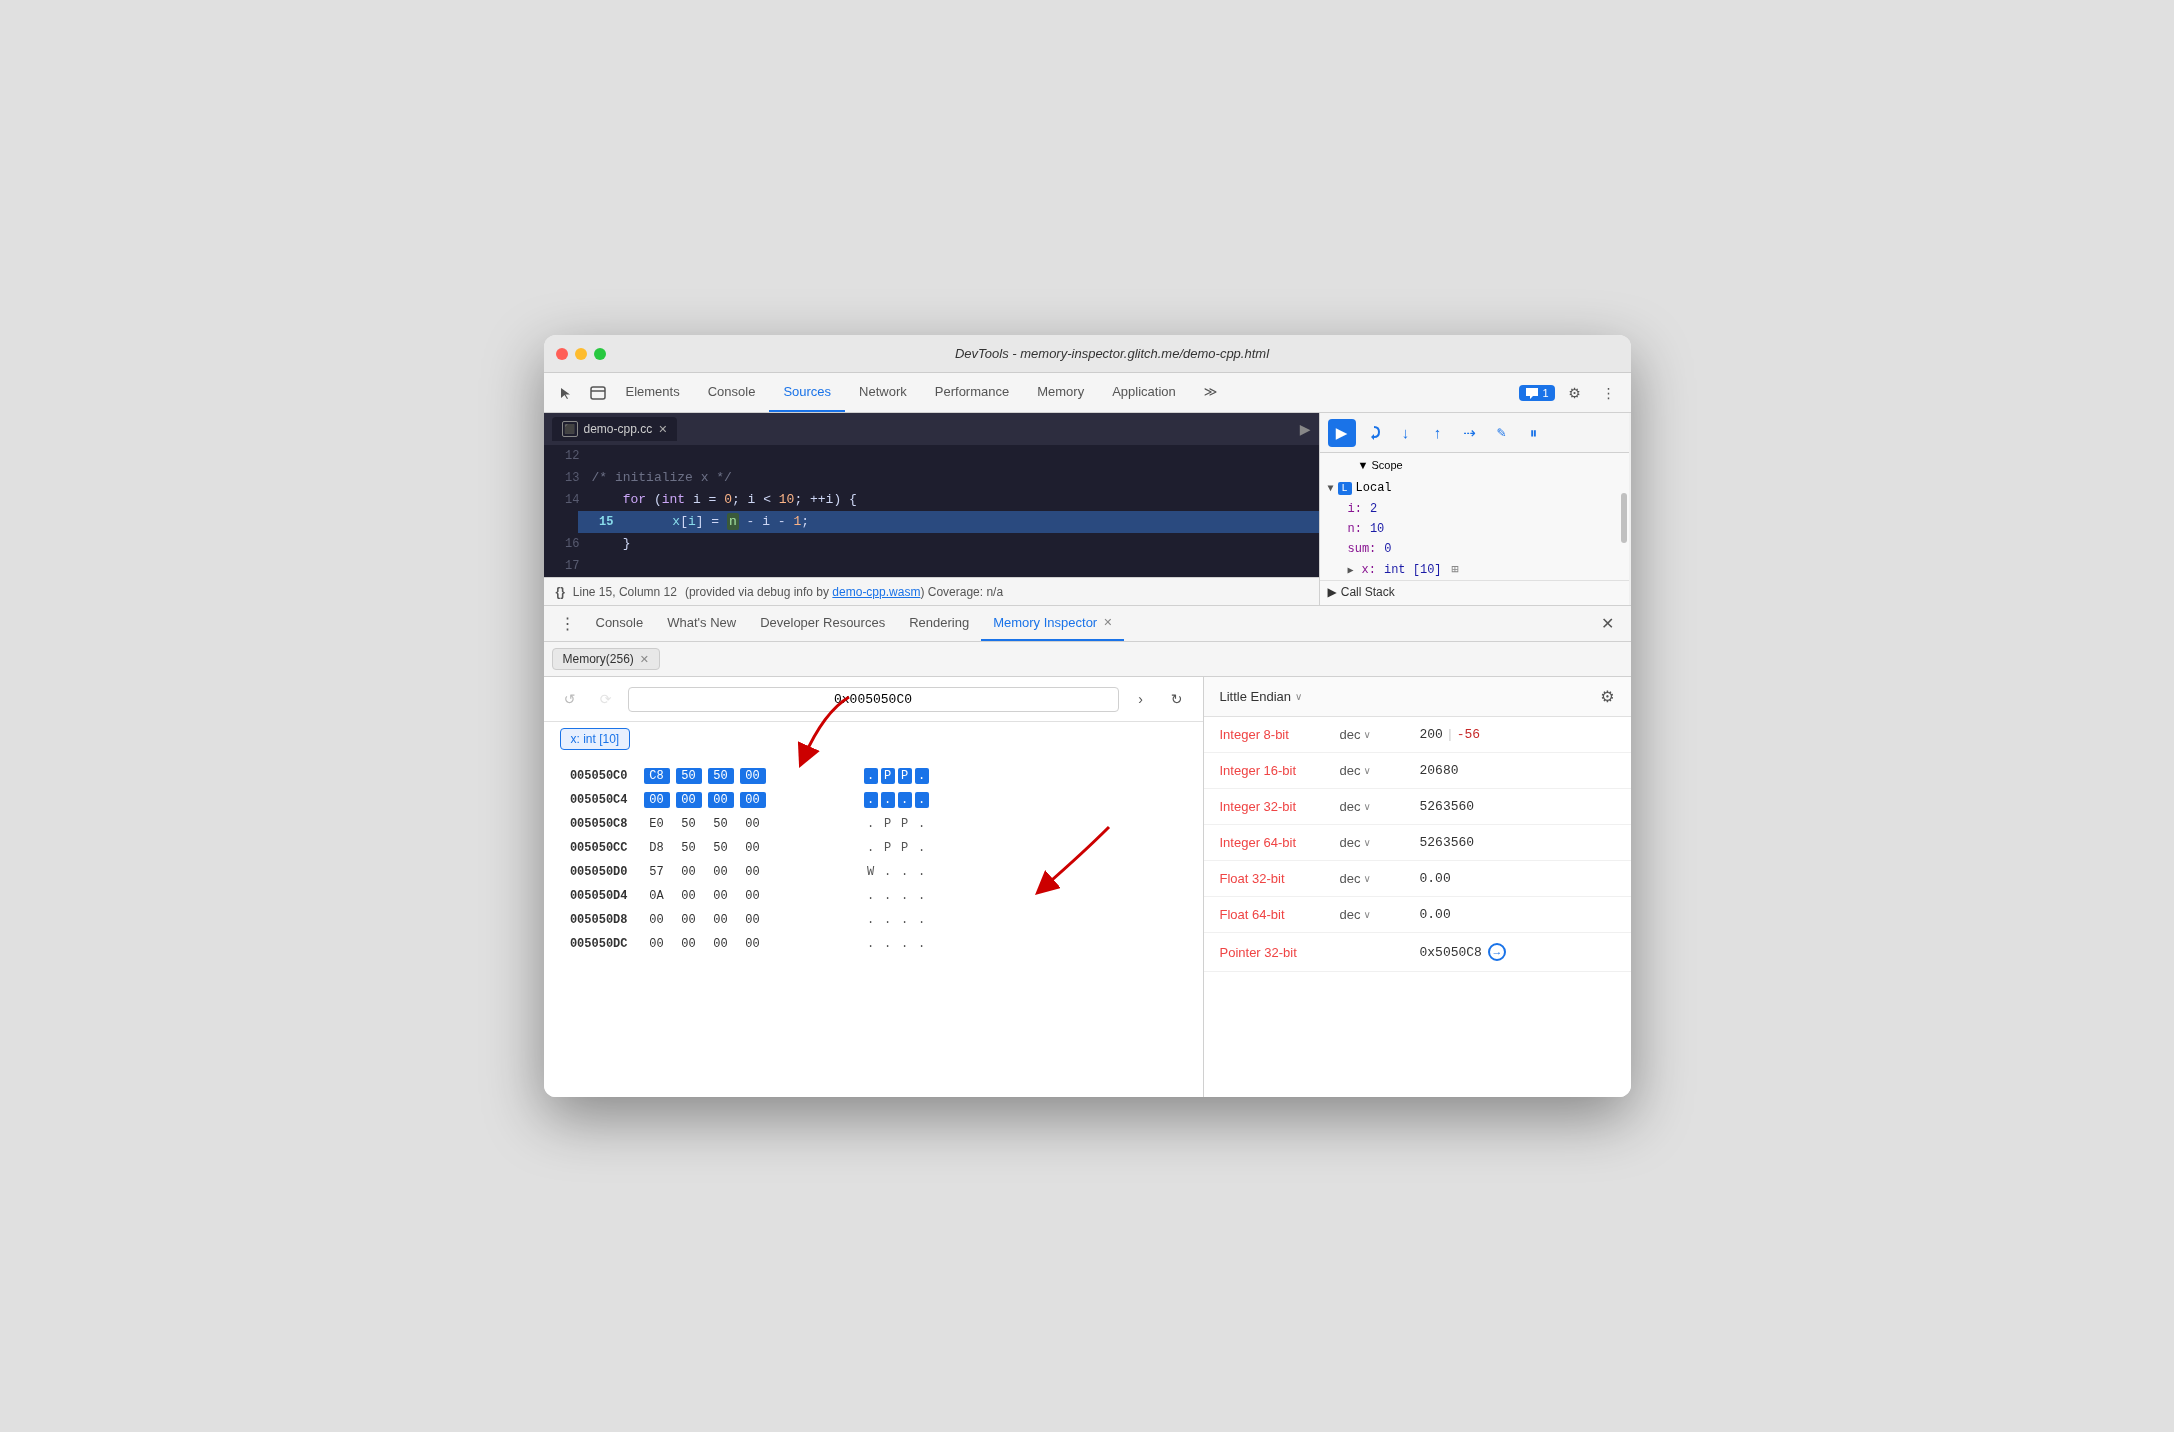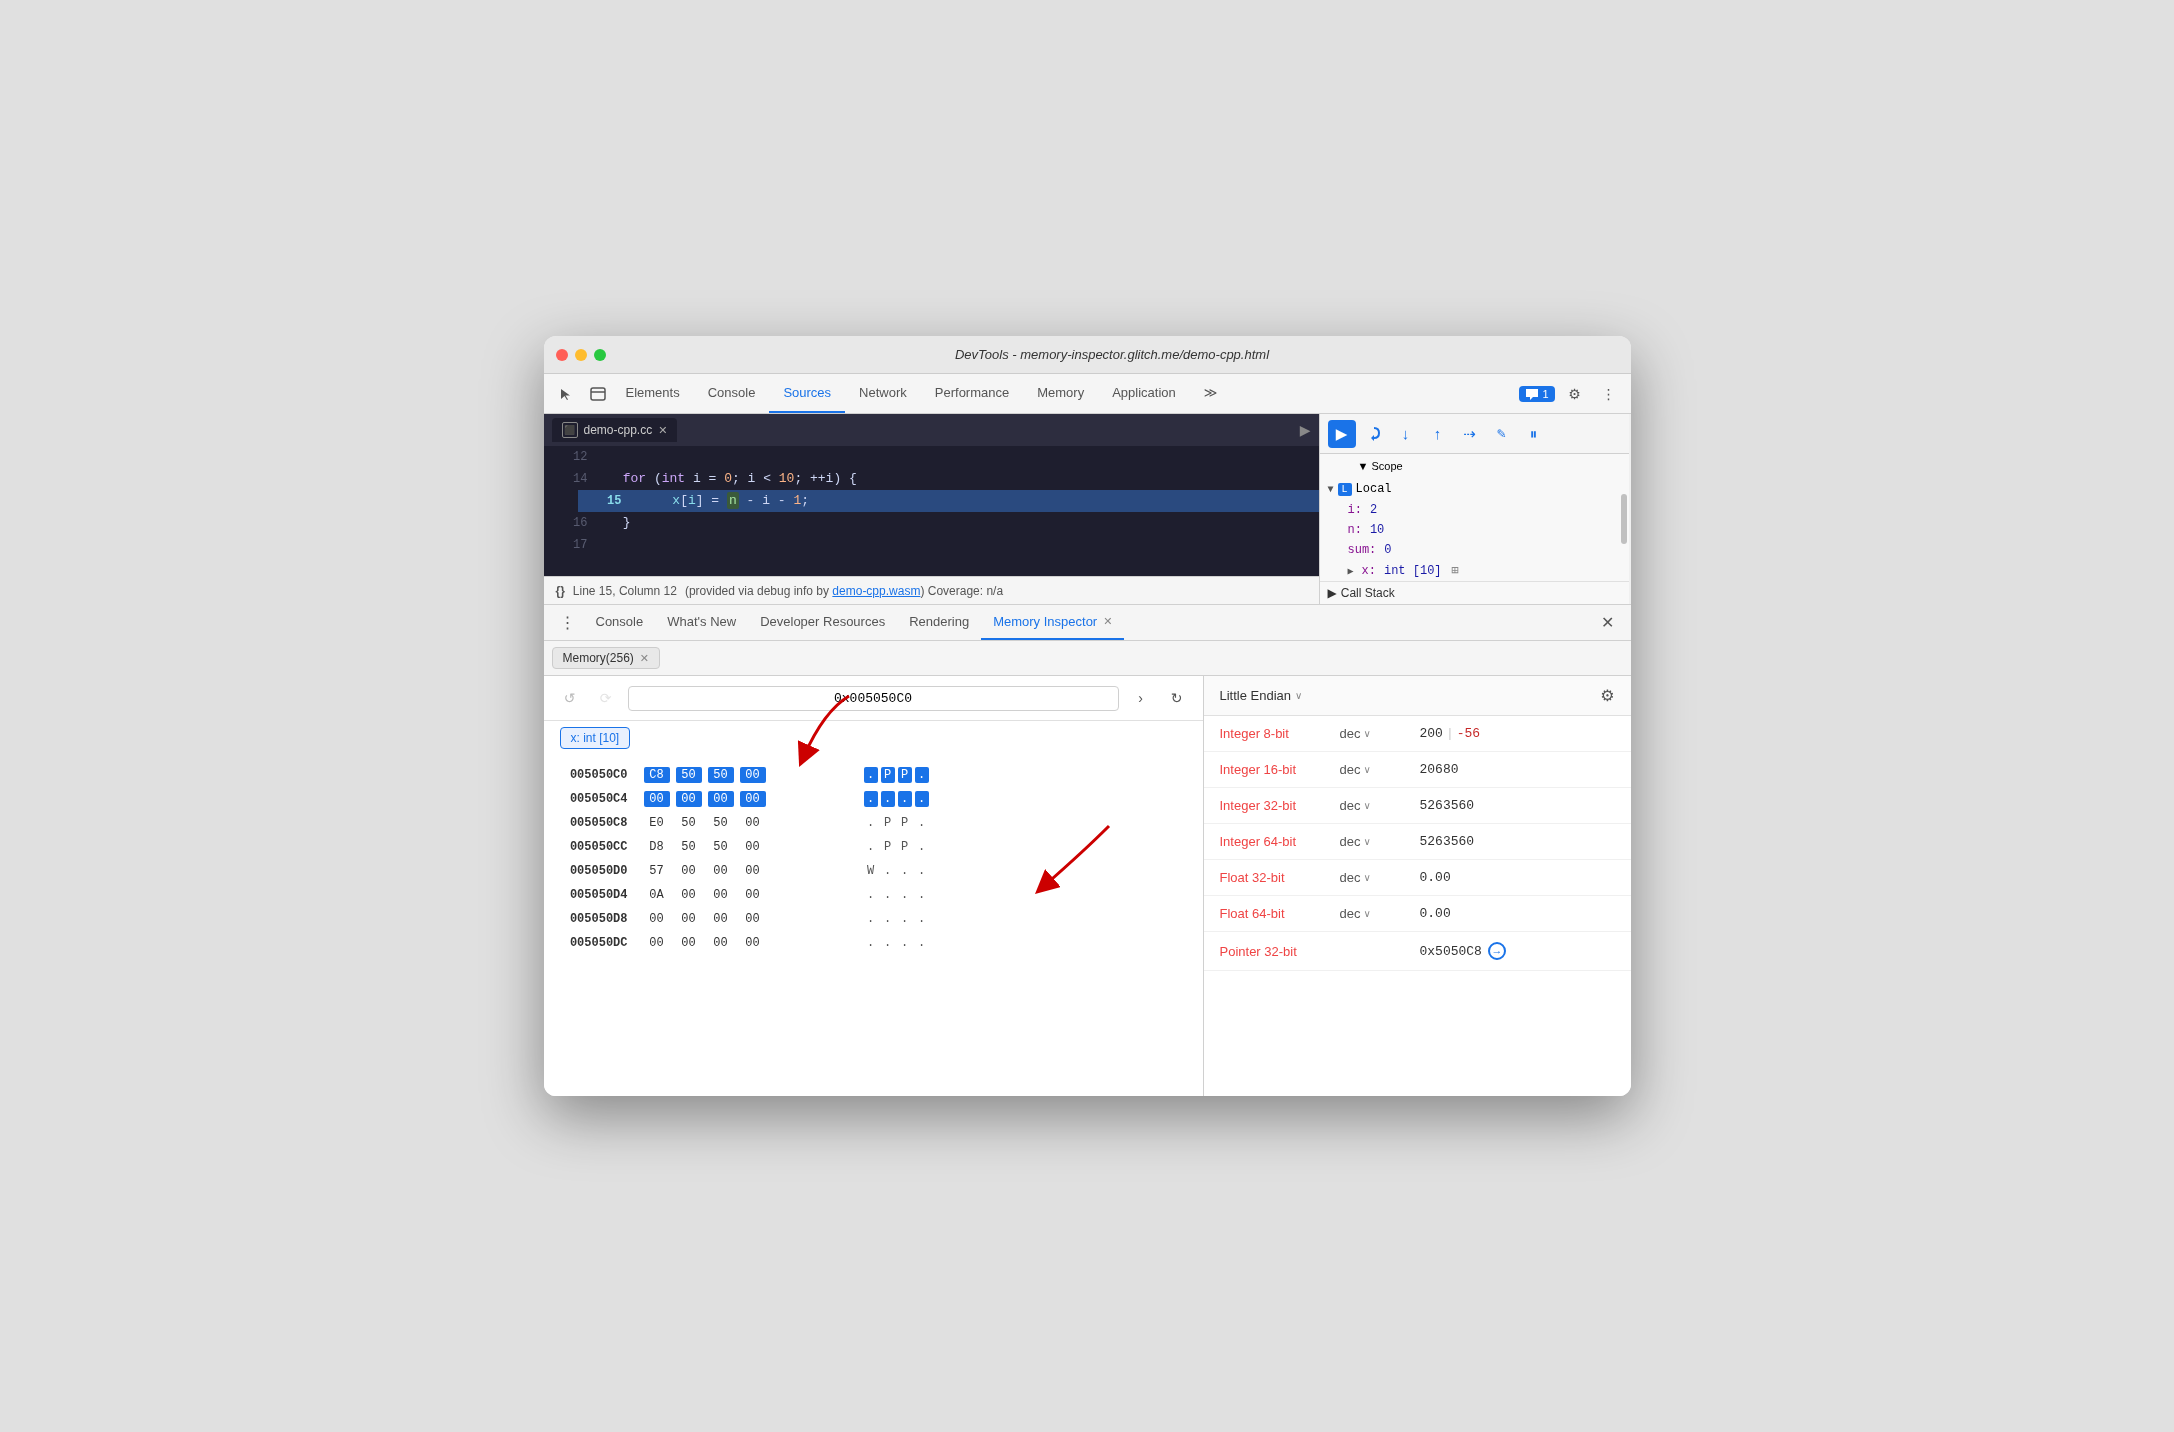--- a/index.html
+++ b/index.html
@@ -152,21 +152,21 @@
       align-items: center;
       min-height: 22px;
     }
     .code-line.active-line {
       background: #2a4a7f;
       margin-left: 34px;
     }
     .line-num {
       color: #585b70;
       text-align: right;
-      padding: 0 0;
+      padding: 0 8px;
       min-width: 44px;
       user-select: none;
       font-size: 12px;
     }
     .line-code { padding-left: 4px; flex: 1; }
     .kw { color: #cba6f7; }
     .cm { color: #6c7086; }
     .num { color: #fab387; }
     .status-bar {
       background: #f5f5f5;
@@ -568,20 +568,24 @@
           </div>
           <div class="source-tab-nav" style="margin-left:auto;">▶</div>
         </div>
 
         <div class="code-area">
           <div class="code-line">
             <span class="line-num">12</span>
             <span class="line-code"></span>
           </div>
           <div class="code-line">
+            <span class="line-num">13</span>
+            <span class="line-code"><span class="cm">/* initialize x */</span></span>
+          </div>
+          <div class="code-line">
             <span class="line-num">14</span>
             <span class="line-code">
               <span style="color:#cdd6f4">&nbsp;&nbsp;&nbsp;&nbsp;</span><span class="kw">for</span><span style="color:#cdd6f4"> (</span><span class="kw">int</span><span style="color:#cdd6f4"> i = </span><span class="num">0</span><span style="color:#cdd6f4">; i &lt; </span><span class="num">10</span><span style="color:#cdd6f4">; ++i) {</span>
             </span>
           </div>
           <div class="code-line active-line">
             <span class="line-num" style="color:#89dceb; font-weight:bold;">15</span>
             <span class="line-code">
               <span style="color:#cdd6f4">&nbsp;&nbsp;&nbsp;&nbsp;&nbsp;&nbsp;</span><span style="color:#89dceb">x</span><span style="color:#cdd6f4">[</span><span style="color:#89dceb">i</span><span style="color:#cdd6f4">] = </span><span style="color:#a6e3a1; background:#3a5a3a; padding:1px 2px; border-radius:2px;">n</span><span style="color:#cdd6f4"> - i - </span><span class="num">1</span><span style="color:#cdd6f4">;</span>
             </span>

